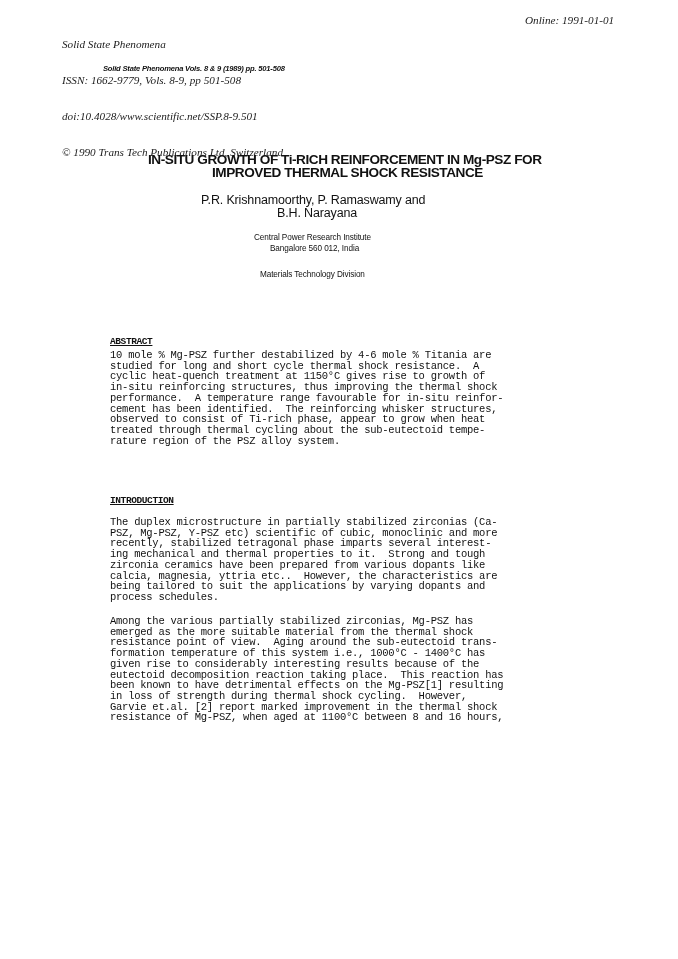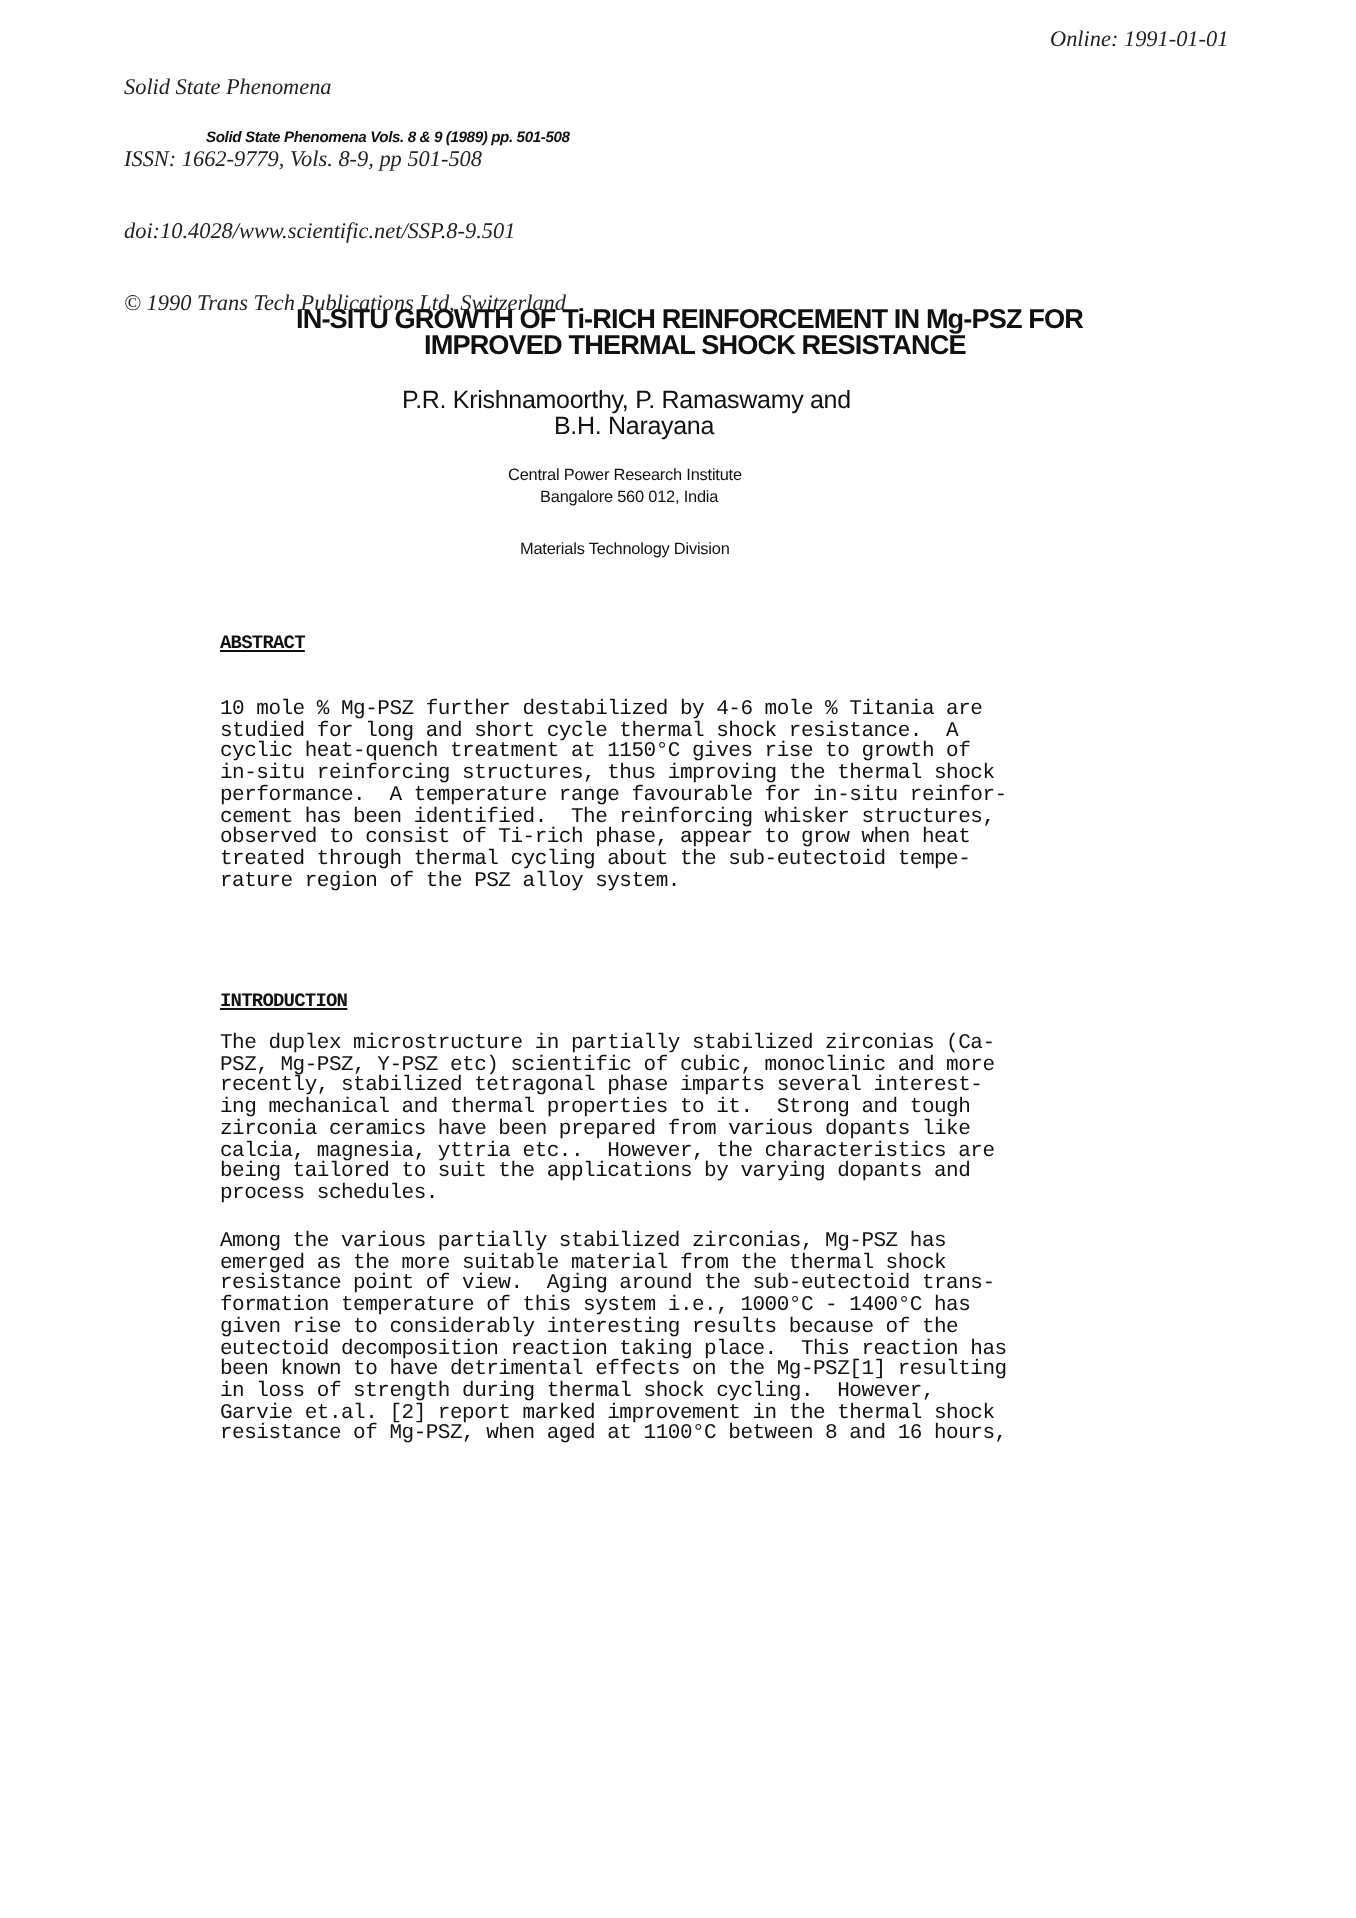--- a/index.html
+++ b/index.html
@@ -38,21 +38,21 @@
 <div class="abs title t1">IN-SITU GROWTH OF Ti-RICH REINFORCEMENT IN Mg-PSZ FOR</div>
 <div class="abs title t2">IMPROVED THERMAL SHOCK RESISTANCE</div>
 
 <div class="abs authors a1">P.R. Krishnamoorthy, P. Ramaswamy and</div>
 <div class="abs authors a2">B.H. Narayana</div>
 
 <div class="abs affil af1">Materials Technology Division</div>
 <div class="abs affil af2">Central Power Research Institute</div>
 <div class="abs affil af3">Bangalore 560 012, India</div>
 
-<div class="abs heading" style="left:110px; top:316px;text-align:center;">ABSTRACT</div>
+<div class="abs heading" style="left:110px; top:336px;text-align:center;">ABSTRACT</div>
 <div class="body-block" style="top:350px;">
   <div>10 mole % Mg-PSZ further destabilized by 4-6 mole % Titania are</div>
   <div>studied for long and short cycle thermal shock resistance.  A</div>
   <div>cyclic heat-quench treatment at 1150°C gives rise to growth of</div>
   <div>in-situ reinforcing structures, thus improving the thermal shock</div>
   <div>performance.  A temperature range favourable for in-situ reinfor-</div>
   <div>cement has been identified.  The reinforcing whisker structures,</div>
   <div>observed to consist of Ti-rich phase, appear to grow when heat</div>
   <div>treated through thermal cycling about the sub-eutectoid tempe-</div>
   <div>rature region of the PSZ alloy system.</div>

